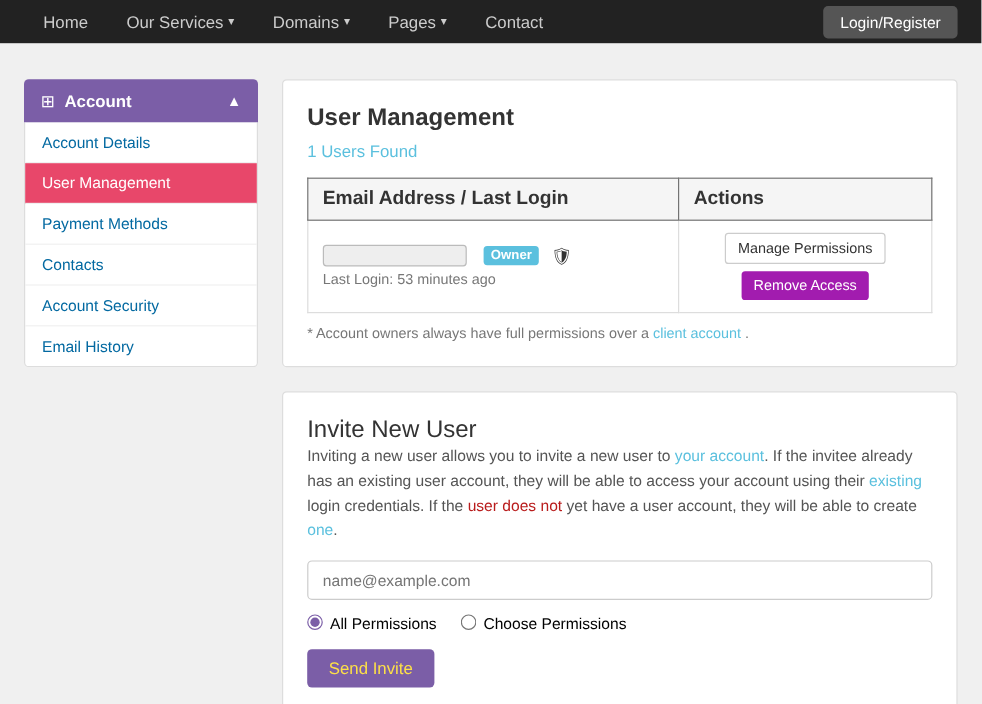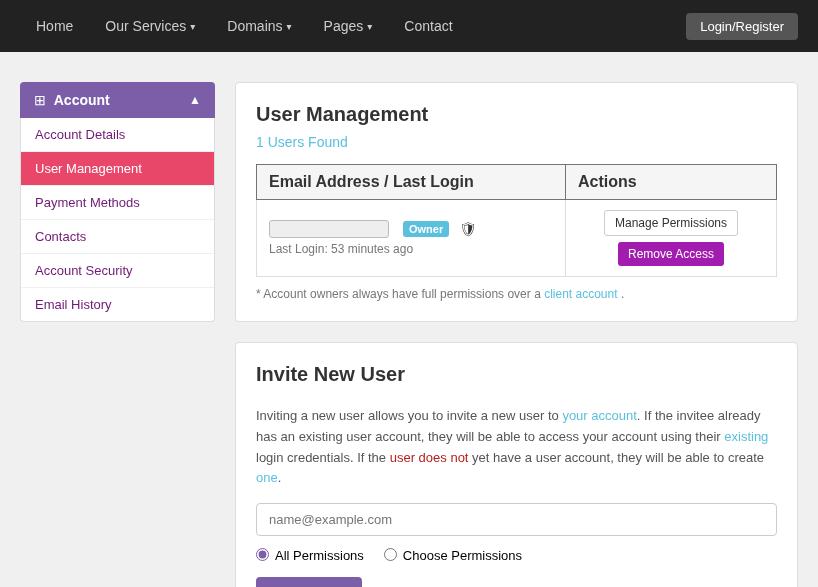--- a/index.html
+++ b/index.html
@@ -4,21 +4,21 @@
   <style>
     * { box-sizing: border-box; margin: 0; padding: 0; }
     body { font-family: Arial, sans-serif; font-size: 14px; background: #f0f0f0; }
 
     
     nav {
       background: #222;
       display: flex;
       align-items: center;
       padding: 0 20px;
-      height: 52px;
+      height: 36px;
     }
     .nav-items { display: flex; align-items: center; flex: 1; gap: 0; }
     .nav-item {
       color: #ccc;
       padding: 14px 16px;
       cursor: pointer;
       font-size: 14px;
       display: flex;
       align-items: center;
       gap: 4px;
@@ -69,21 +69,21 @@
     .sidebar-chevron { font-size: 12px; }
     .sidebar-menu {
       background: #fff;
       border: 1px solid #ddd;
       border-top: none;
       border-radius: 0 0 4px 4px;
     }
     .sidebar-menu-item {
       padding: 9px 14px;
       cursor: pointer;
-      color: #701a75;
+      color: #0369a1;
       font-size: 13px;
       border-bottom: 1px solid #f0f0f0;
     }
     .sidebar-menu-item.active {
       background: #e8476a;
       color: #fff;
     }
     .sidebar-menu-item:last-child { border-bottom: none; }
 
     
@@ -159,23 +159,23 @@
     .footer-note {
       font-size: 12px;
       color: #777;
       margin-top: 10px;
     }
     .footer-note a { color: #5bc0de; text-decoration: none; }
 
     
     .invite-title {
       font-size: 20px;
-      font-weight: bold;
+      font-weight: normal;
       color: #333;
-      margin-bottom: 20px;
+      margin-bottom: 0;
     }
     .invite-description {
       font-size: 13px;
       color: #555;
       line-height: 1.6;
       margin-bottom: 14px;
     }
     .invite-description .hl-blue { color: #5bc0de; }
     .invite-description .hl-red { color: #b91c1c; }
 

